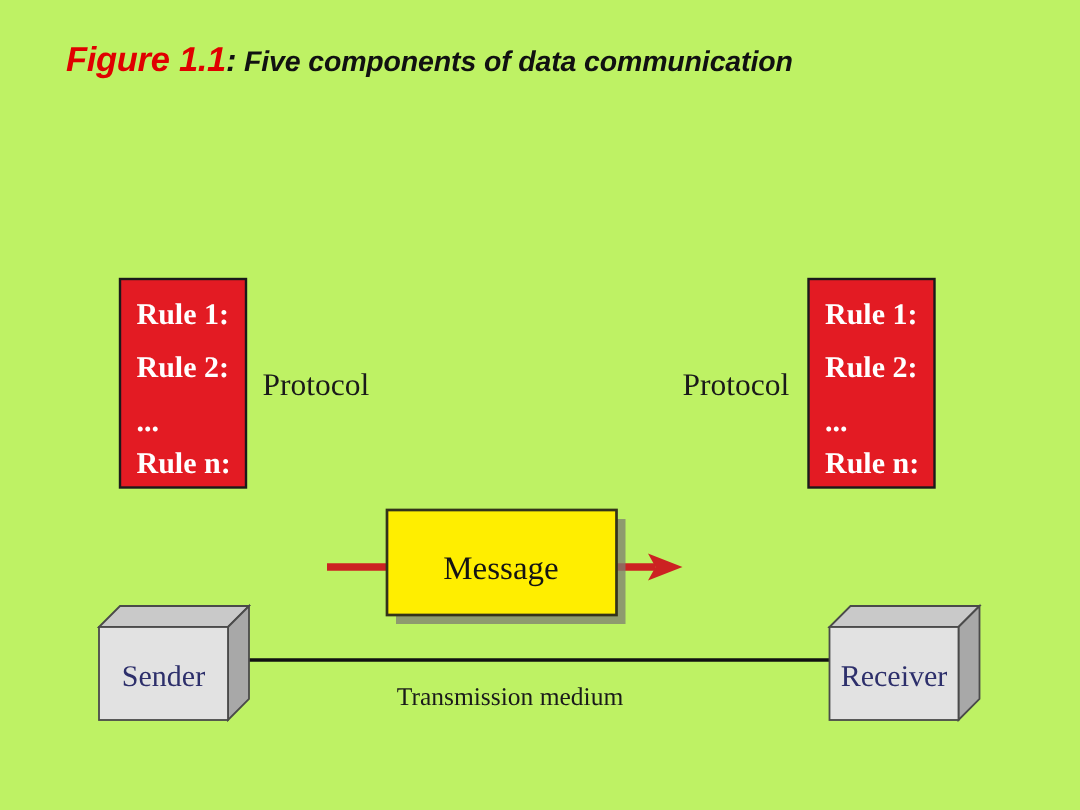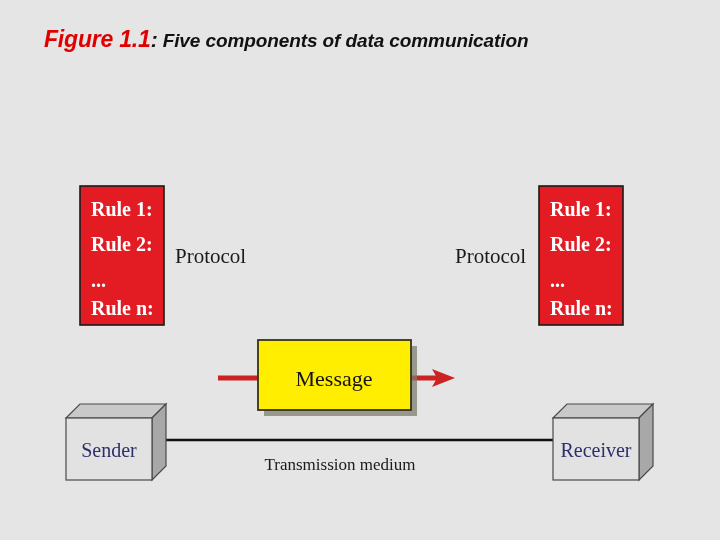--- a/index.html
+++ b/index.html
@@ -12,21 +12,21 @@
     height: 540px;
     position: relative;
     overflow: hidden;
     font-family: "Liberation Serif", serif;
   }
   #figure-root {
     position: absolute;
     left: 0; top: 0;
     width: 720px;
     height: 540px;
-    background: #e5e5e5;
+    background: #bef264;
   }
   .caption {
     position: absolute;
     left: 44px;
     top: 26px;
     font-family: "Liberation Sans", sans-serif;
     font-weight: bold;
     font-style: italic;
     white-space: nowrap;
   }

